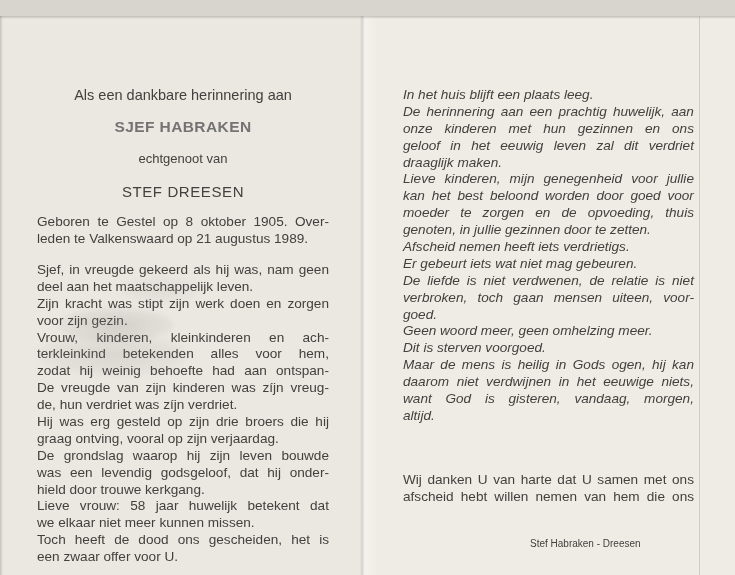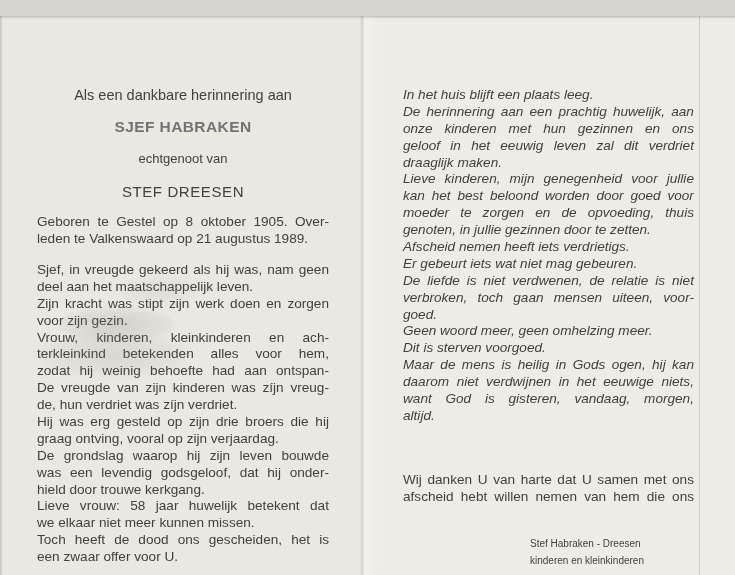--- a/index.html
+++ b/index.html
@@ -329,21 +329,20 @@
           <span>willen</span>
           <span>nemen</span>
           <span>van</span>
           <span>hem</span>
           <span>die</span>
           <span>ons</span>
         </div>
       </div>
     <div class="signature">
       <div class="sig-line">Stef Habraken - Dreesen</div>
-      <div class="sig-line">kinderen en kleinkinderen</div>
     </div>
   </div>
 
   <div class="artifact crease"></div>
   <div class="artifact fold-light"></div>
   <div class="artifact edge-top"></div>
   <div class="artifact edge-bottom"></div>
   <div class="artifact edge-left"></div>
   <div class="artifact edge-right-line"></div>
   <div class="artifact smudge-1"></div>

